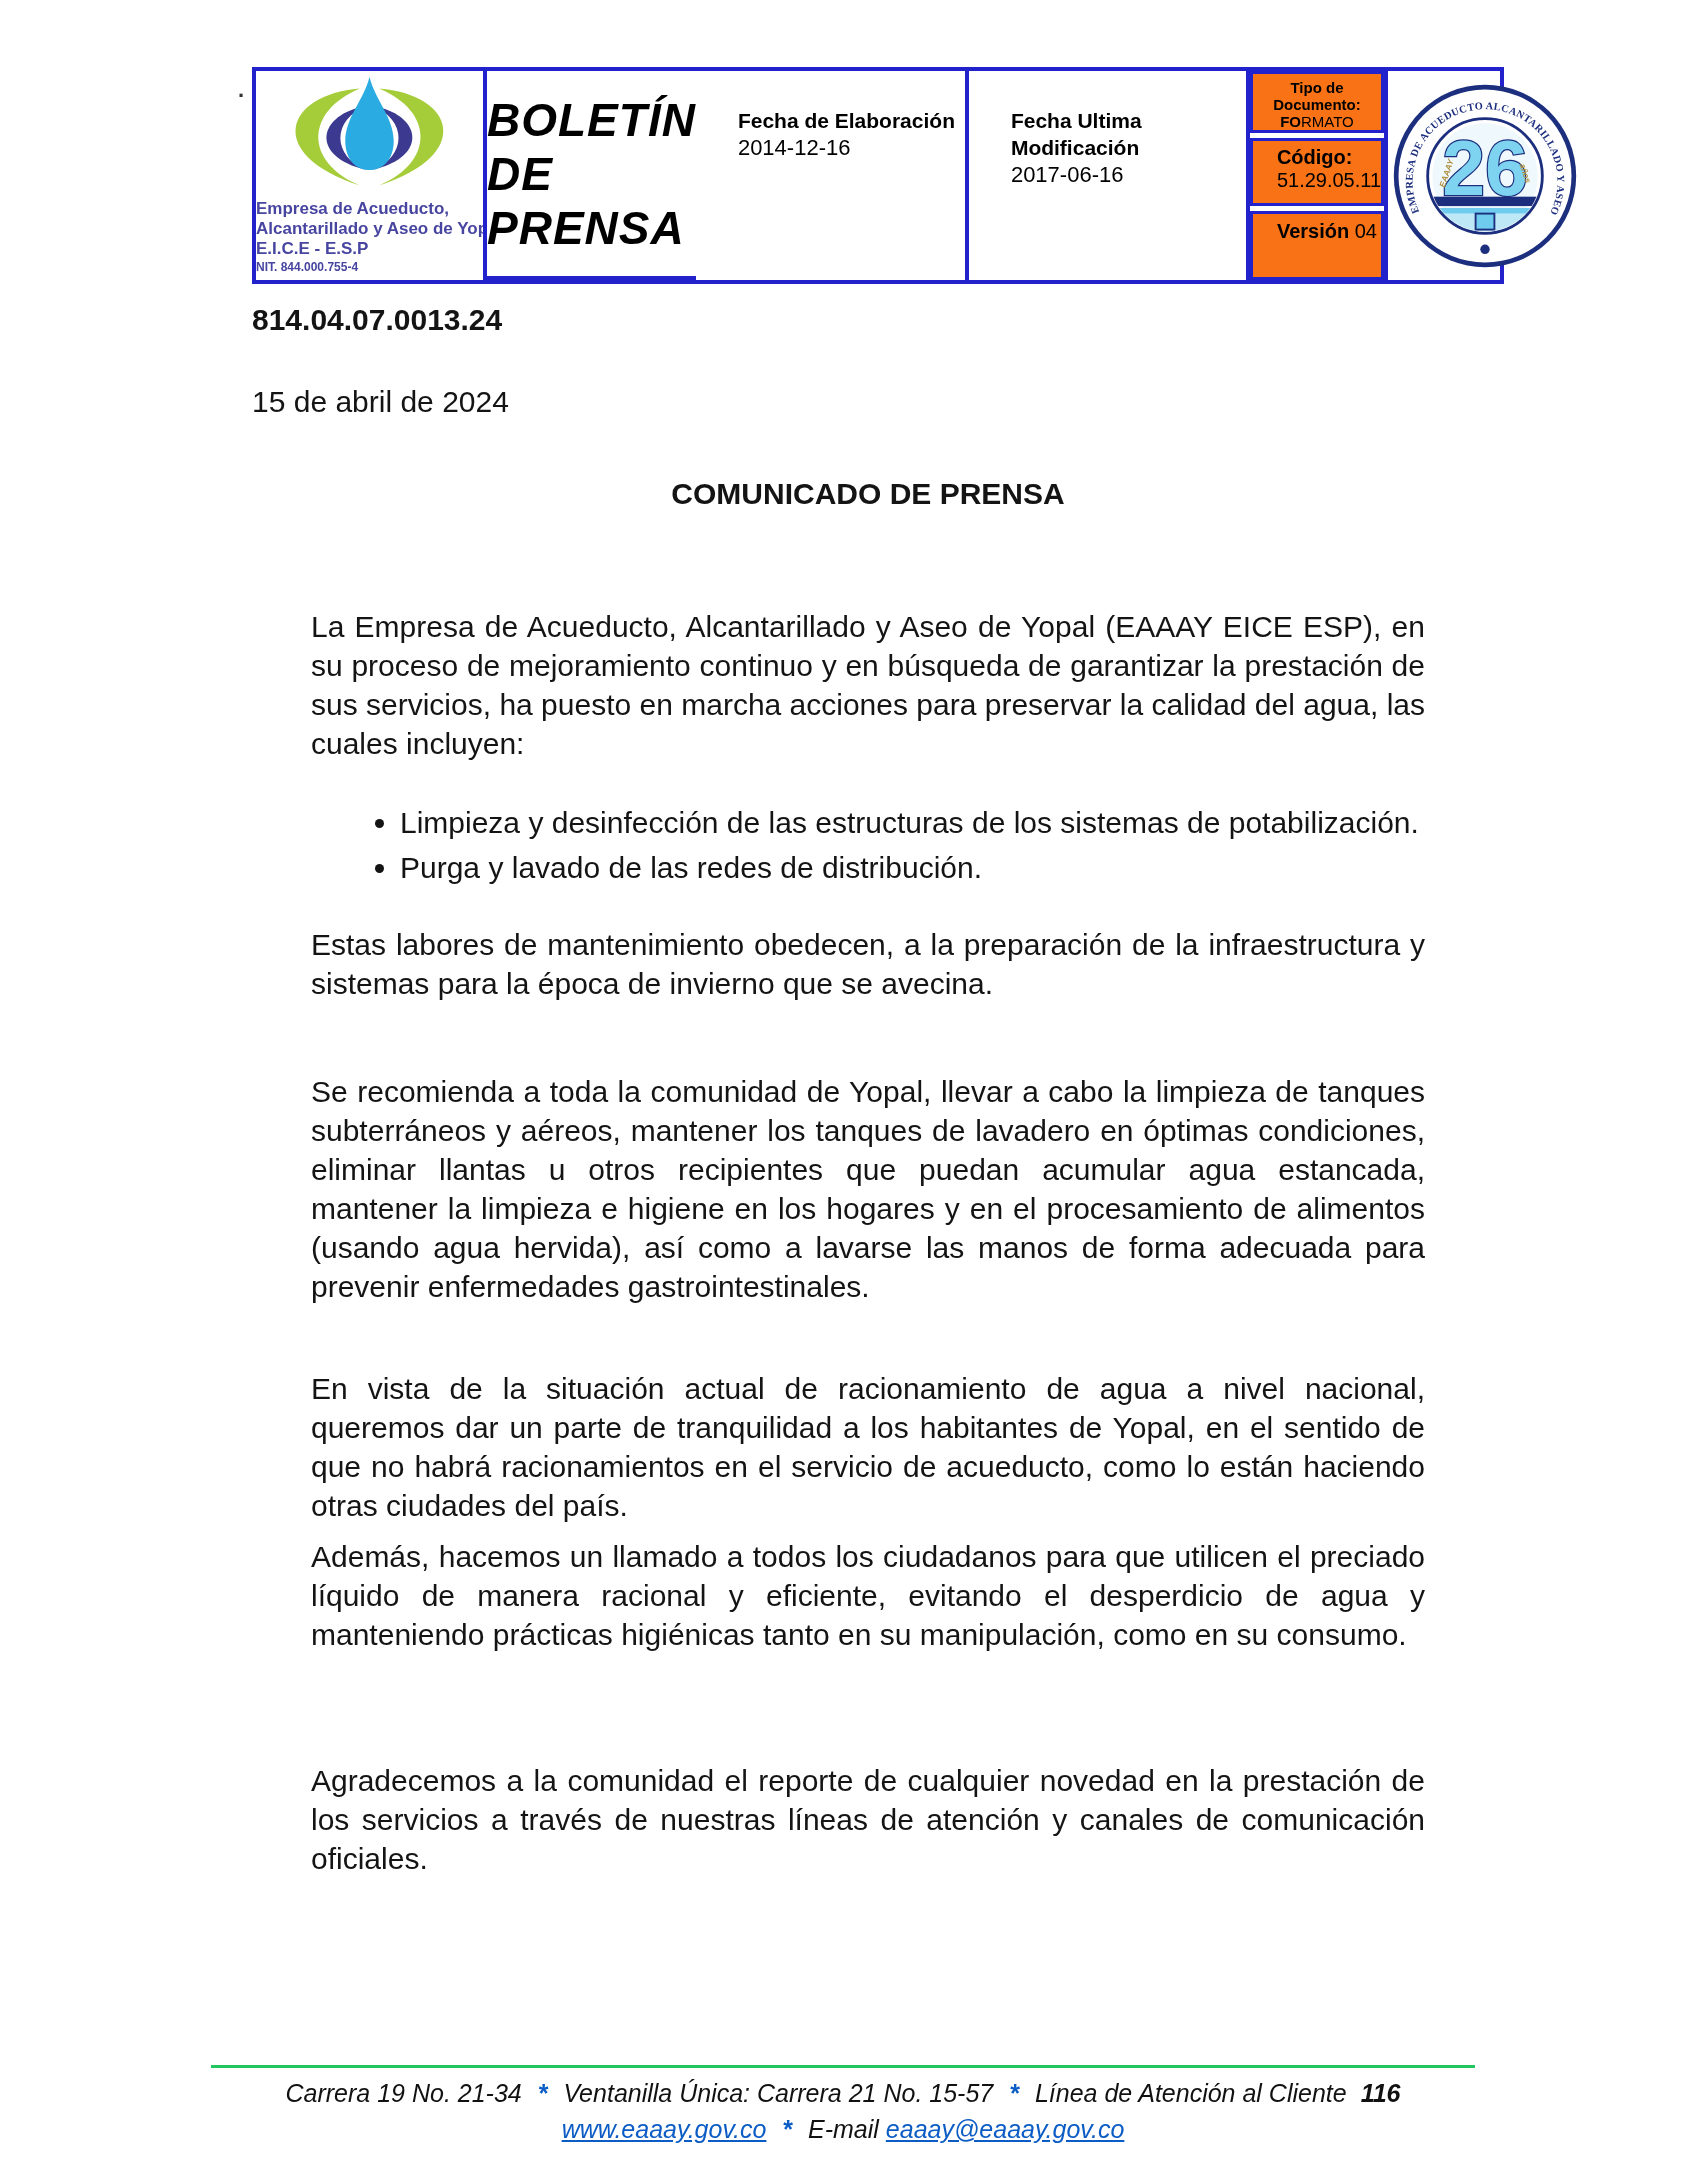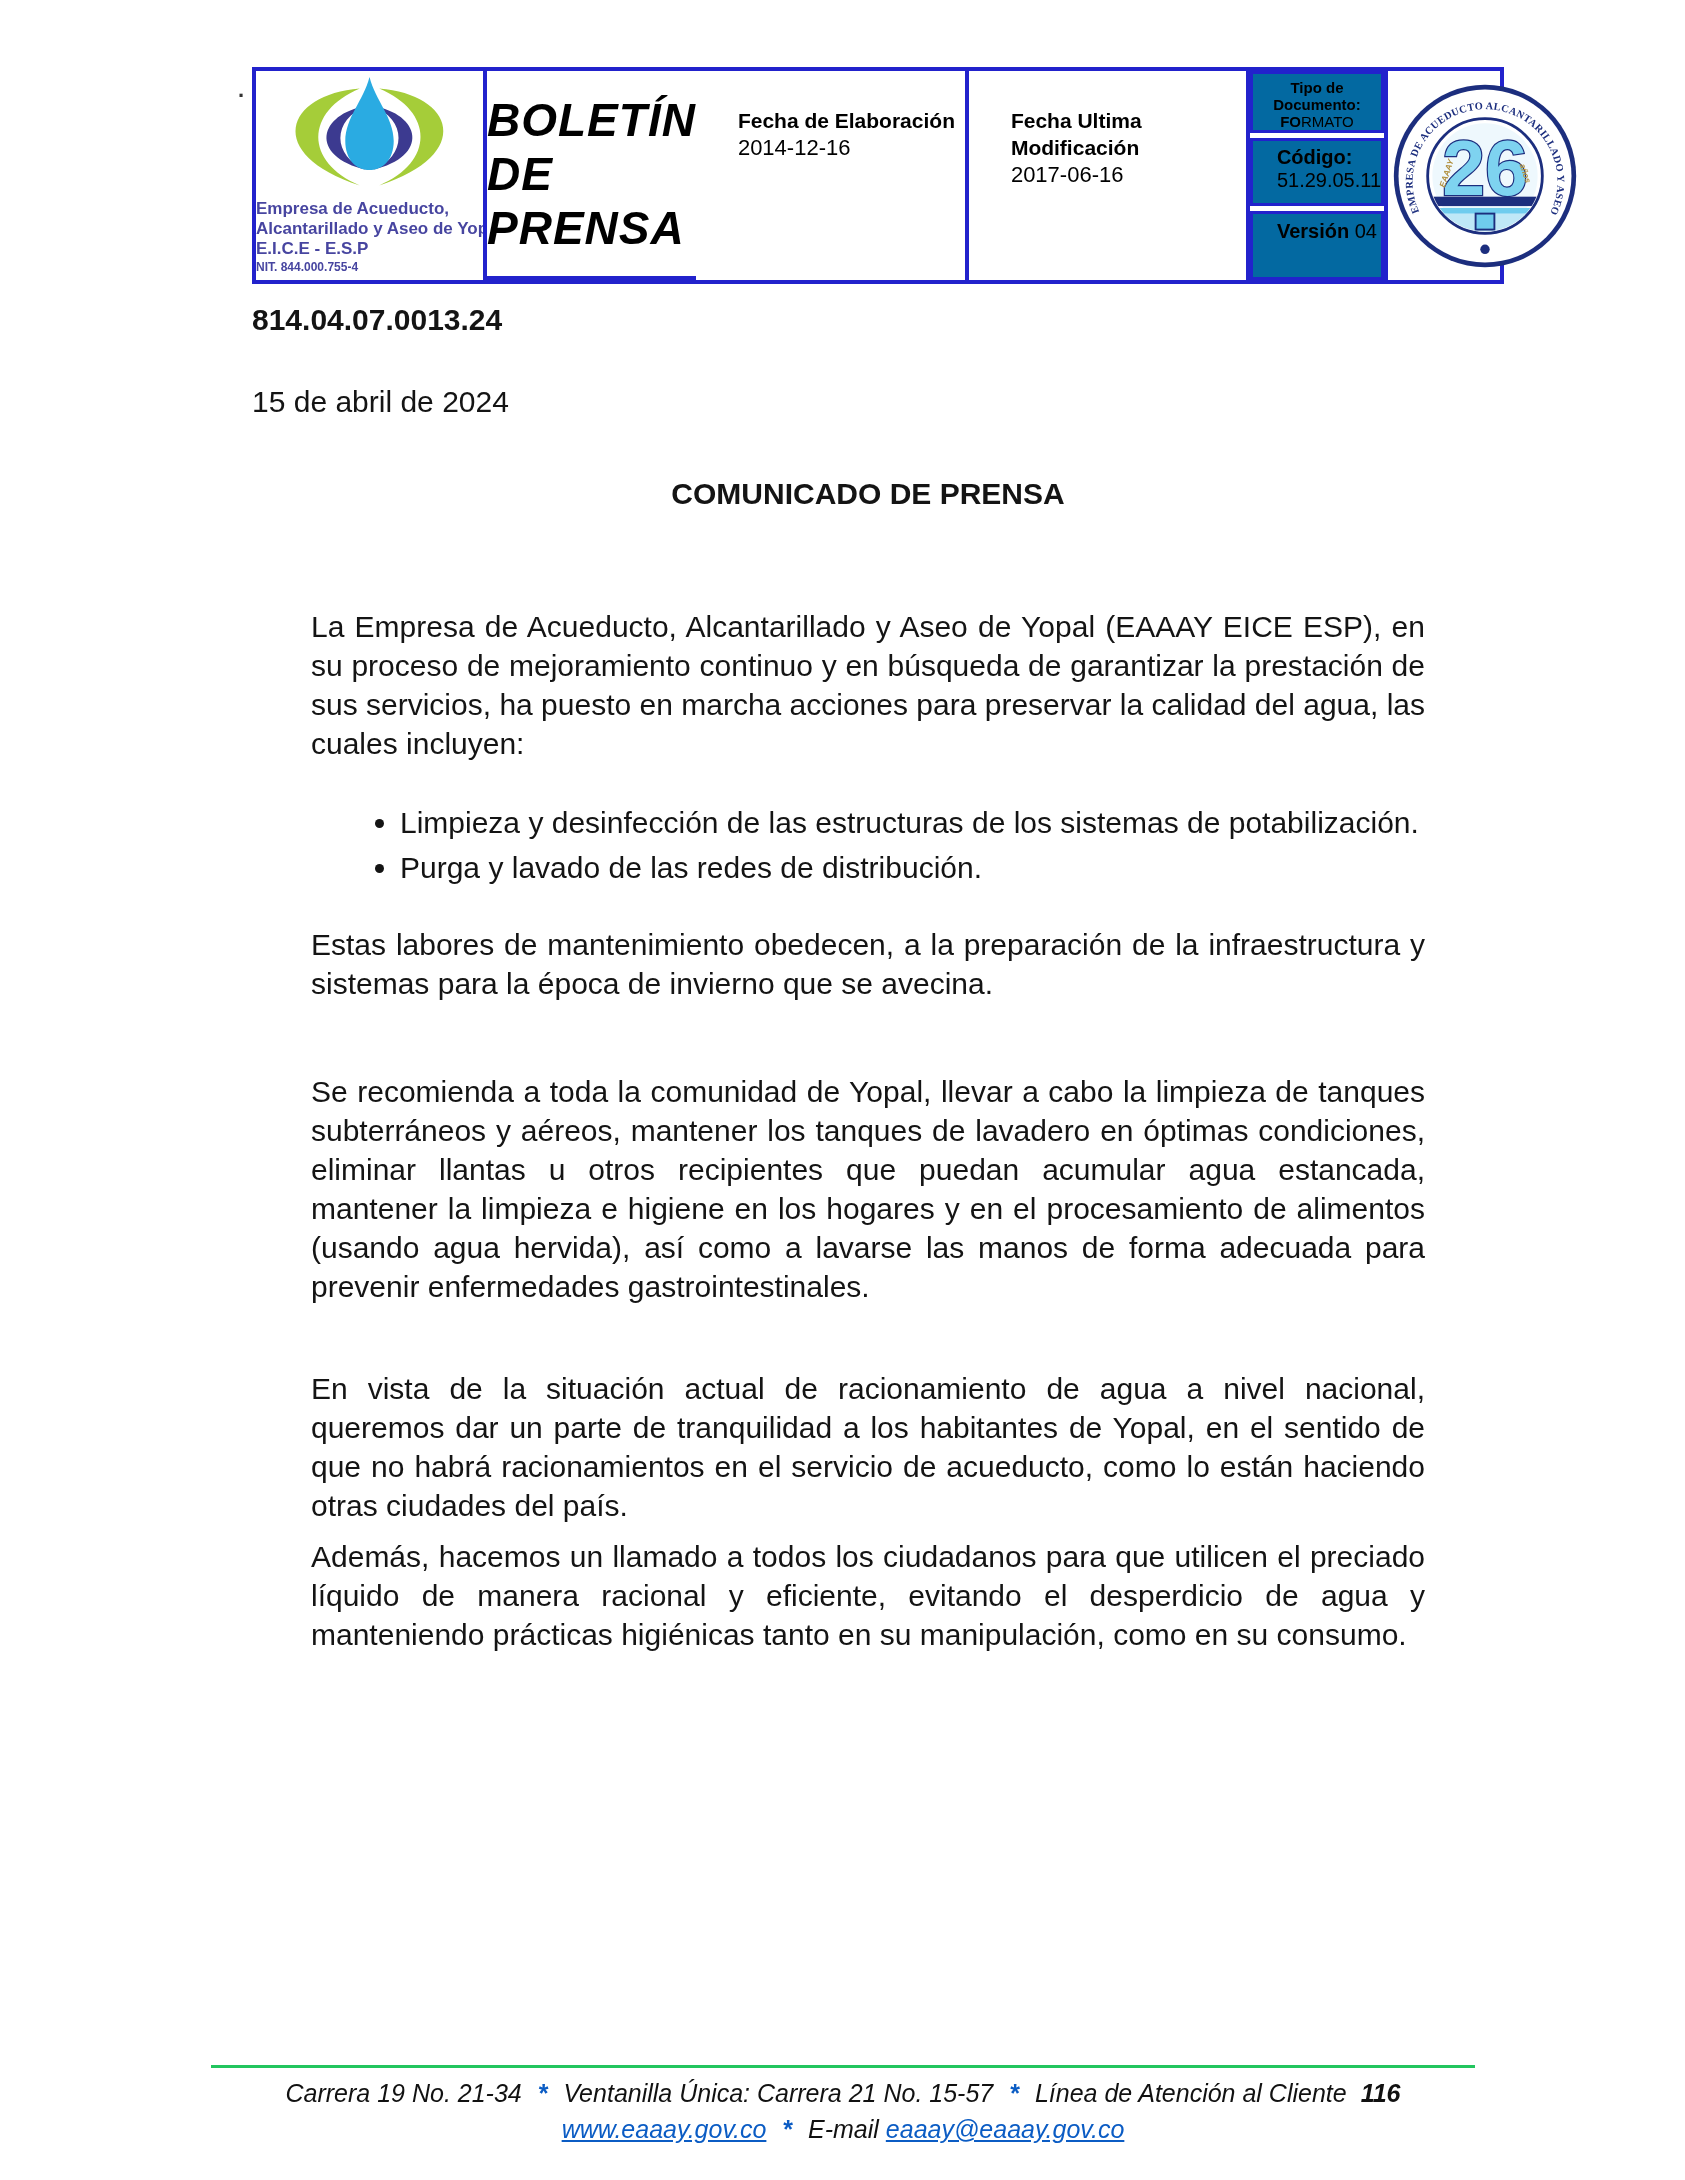--- a/index.html
+++ b/index.html
@@ -47,21 +47,21 @@
     border-bottom:4px solid var(--blue);
     font-size:46px;font-weight:bold;font-style:italic;
     letter-spacing:1px;color:#000;
   }
   .bottom-row{flex:1;display:grid;grid-template-columns:269px 285px 1fr;}
   .date-cell{padding:22px 0 0 42px;box-sizing:border-box;}
   .date-cell.second{border-left:4px solid var(--blue);border-right:4px solid var(--blue);}
   .dc-label{font-weight:bold;font-size:21px;line-height:27px;color:#000;margin-top:14px;}
   .dc-value{font-size:22px;line-height:28px;color:#000;}
   .stack{display:flex;flex-direction:column;gap:5px;box-sizing:border-box;}
-  .stack-cell{border:3px solid var(--blue);box-sizing:border-box;background:#0369a1;color:#000;}
+  .stack-cell{border:3px solid var(--blue);box-sizing:border-box;background:#f97316;color:#000;}
   .stack-cell.tipo{flex:0 0 46px;text-align:center;font-size:15px;line-height:17px;padding-top:5px;}
   .stack-cell.cod{flex:1;font-size:20px;padding:5px 0 0 24px;}
   .stack-cell.ver{flex:1;font-size:20px;padding:6px 0 0 24px;}
   .b{font-weight:bold;}
   .seal-cell{
     border-left:4px solid var(--blue);
     display:flex;align-items:center;justify-content:center;
     box-sizing:border-box;
   }
   
@@ -184,20 +184,21 @@
     <div class="paras">
       <p class="p1">La Empresa de Acueducto, Alcantarillado y Aseo de Yopal (EAAAY EICE ESP), en su proceso de mejoramiento continuo y en búsqueda de garantizar la prestación de sus servicios, ha puesto en marcha acciones para preservar la calidad del agua, las cuales incluyen:</p>
       <ul class="actions">
         <li>Limpieza y desinfección de las estructuras de los sistemas de potabilización.</li>
         <li>Purga y lavado de las redes de distribución.</li>
       </ul>
       <p class="p3">Estas labores de mantenimiento obedecen, a la preparación de la infraestructura y sistemas para la época de invierno que se avecina.</p>
       <p class="p4">Se recomienda a toda la comunidad de Yopal, llevar a cabo la limpieza de tanques subterráneos y aéreos, mantener los tanques de lavadero en óptimas condiciones, eliminar llantas u otros recipientes que puedan acumular agua estancada, mantener la limpieza e higiene en los hogares y en el procesamiento de alimentos (usando agua hervida), así como a lavarse las manos de forma adecuada para prevenir enfermedades gastrointestinales.</p>
       <p class="p5">En vista de la situación actual de racionamiento de agua a nivel nacional, queremos dar un parte de tranquilidad a los habitantes de Yopal, en el sentido de que no habrá racionamientos en el servicio de acueducto, como lo están haciendo otras ciudades del país.</p>
       <p class="p6">Además, hacemos un llamado a todos los ciudadanos para que utilicen el preciado líquido de manera racional y eficiente, evitando el desperdicio de agua y manteniendo prácticas higiénicas tanto en su manipulación, como en su consumo.</p>
+      <p class="p7">Agradecemos a la comunidad el reporte de cualquier novedad en la prestación de los servicios a través de nuestras líneas de atención y canales de comunicación oficiales.</p>
     </div>
   </div>
 
   <div class="footer">
     <div class="f-line1">
       <span>Carrera 19 No. 21-34</span>
       <span class="star">*</span>
       <span>Ventanilla Única: Carrera 21 No. 15-57</span>
       <span class="star">*</span>
       <span>Línea de Atención al Cliente</span>

